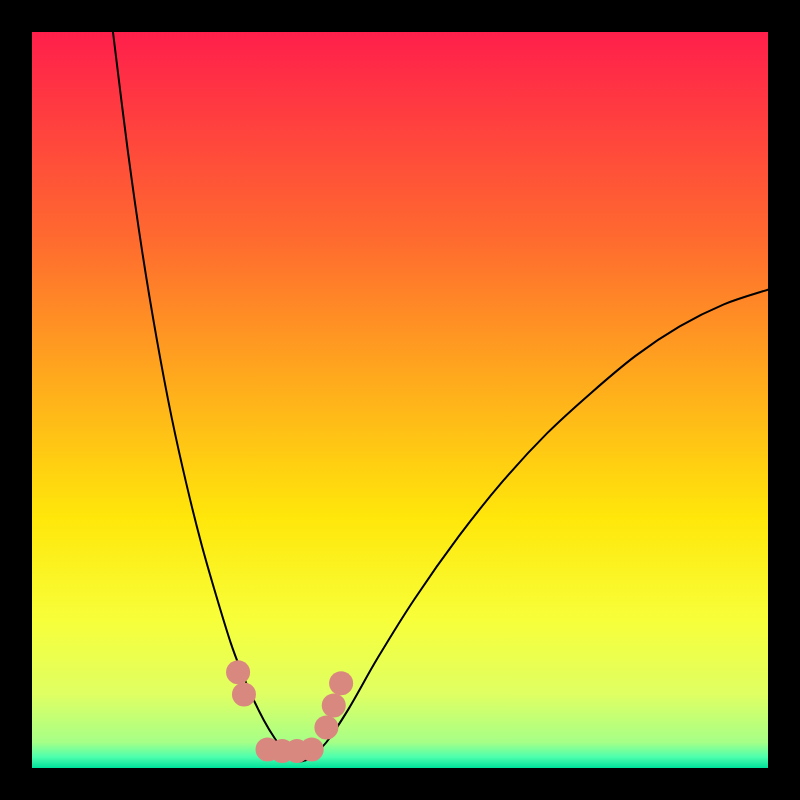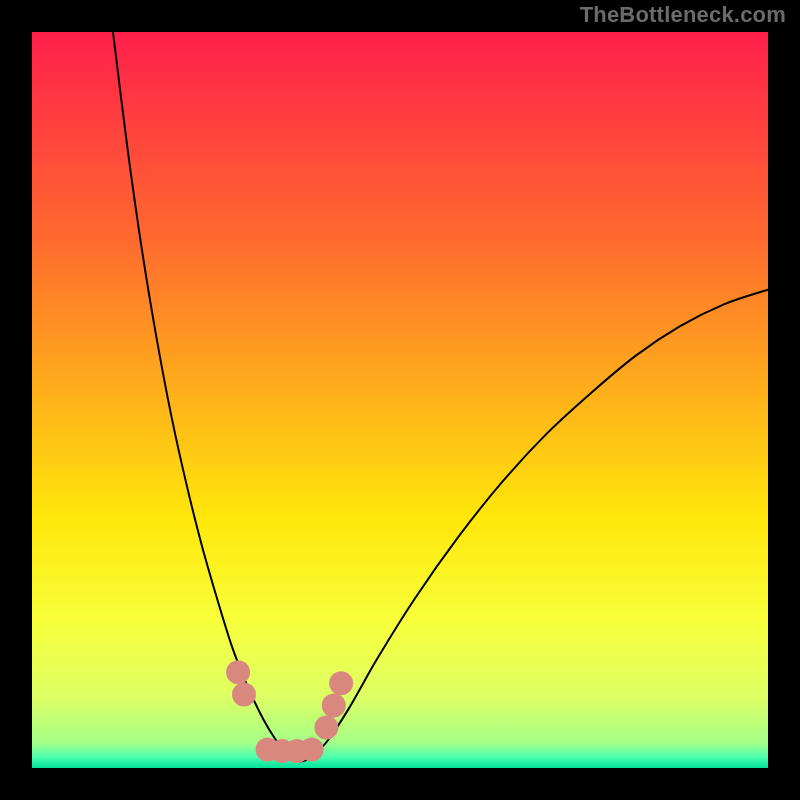--- a/index.html
+++ b/index.html
@@ -37,21 +37,20 @@
     height: 736px;
   }
   svg {
     display: block;
   }
 </style>
 </head>
 <body>
 
 <div class="frame">
-  <div class="watermark">TheBottleneck.com</div>
   <div class="plot">
     <svg id="chart-svg" width="736" height="736" viewBox="0 0 736 736" preserveAspectRatio="none">
         <defs>
           <linearGradient id="bg-grad" x1="0" y1="0" x2="0" y2="1">
             <stop offset="0%" stop-color="#ff1f4b"></stop>
             <stop offset="28.000000000000004%" stop-color="#ff6a2f"></stop>
             <stop offset="50%" stop-color="#ffb31a"></stop>
             <stop offset="66%" stop-color="#ffe70a"></stop>
             <stop offset="80%" stop-color="#f7ff3a"></stop>
             <stop offset="90%" stop-color="#dfff63"></stop>

